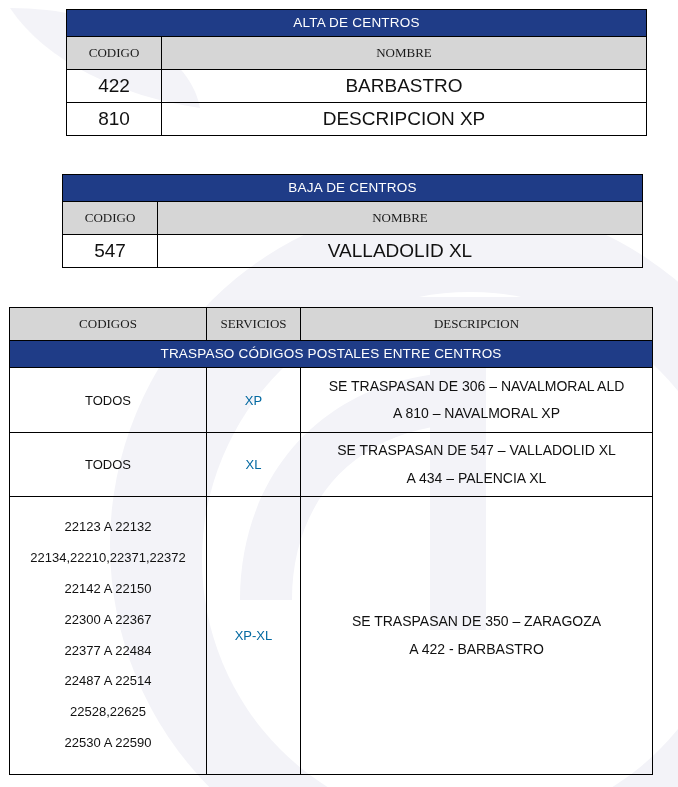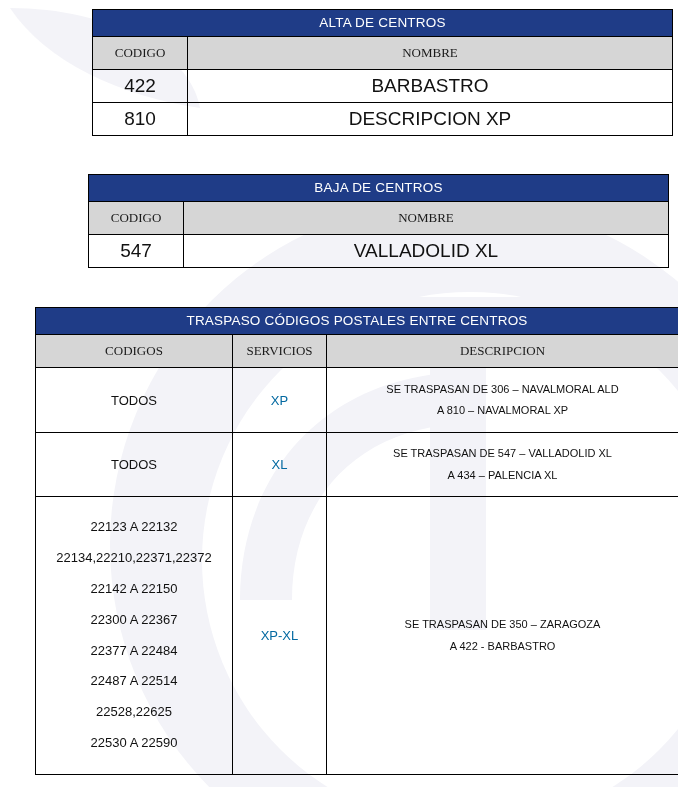--- a/index.html
+++ b/index.html
@@ -30,21 +30,20 @@
     pointer-events: none;
   }
 
   
   .doc-table {
     position: absolute;
     z-index: 2;
     border-collapse: collapse;
     table-layout: fixed;
     background: transparent;
-    margin-left: 26px;
   }
   .doc-table td, .doc-table th {
     border: 1px solid #000000;
     padding: 0;
     font-weight: normal;
     vertical-align: middle;
     background-clip: padding-box;
   }
 
   .title-cell {
@@ -84,21 +83,21 @@
   .t12-c1 { width: 95px; }
   .t12-c2 { width: 485px; }
 
   
   #table-traspaso { left: 9px; top: 307px; width: 643px; }
   .t3-c1 { width: 197px; }
   .t3-c2 { width: 94px; }
   .t3-c3 { width: 352px; }
 
   .t3-desc {
-    font-size: 11px;
+    font-size: 14px;
     color: #111111;
     text-align: center;
     padding: 6px 4px;
     line-height: 1.95;
     vertical-align: middle;
   }
   .t3-desc .ln { display: block; white-space: nowrap; }
 
   .t3-codes {
     font-size: 13px;
@@ -190,26 +189,26 @@
   </table>
 
   <table class="doc-table" id="table-traspaso">
     <colgroup>
         <col class="t3-c1">
         <col class="t3-c2">
         <col class="t3-c3">
       </colgroup>
     <tbody>
       <tr>
-        <td class="title-cell" colspan="3">TRASPASO CÓDIGOS POSTALES ENTRE CENTROS</td>
-      </tr>
-      <tr>
         <td class="col-head">CODIGOS</td>
         <td class="col-head">SERVICIOS</td>
         <td class="col-head">DESCRIPCION</td>
+      </tr>
+      <tr>
+        <td class="title-cell" colspan="3">TRASPASO CÓDIGOS POSTALES ENTRE CENTROS</td>
       </tr>
 
       <tr class="h-row1 row-todos">
         <td class="t3-codes">
           <span class="ln">TODOS</span>
         </td>
         <td class="t3-svc">XP</td>
         <td class="t3-desc">
           <span class="ln">SE TRASPASAN DE 306 – NAVALMORAL ALD</span>
           <span class="ln">A 810 – NAVALMORAL XP</span>

